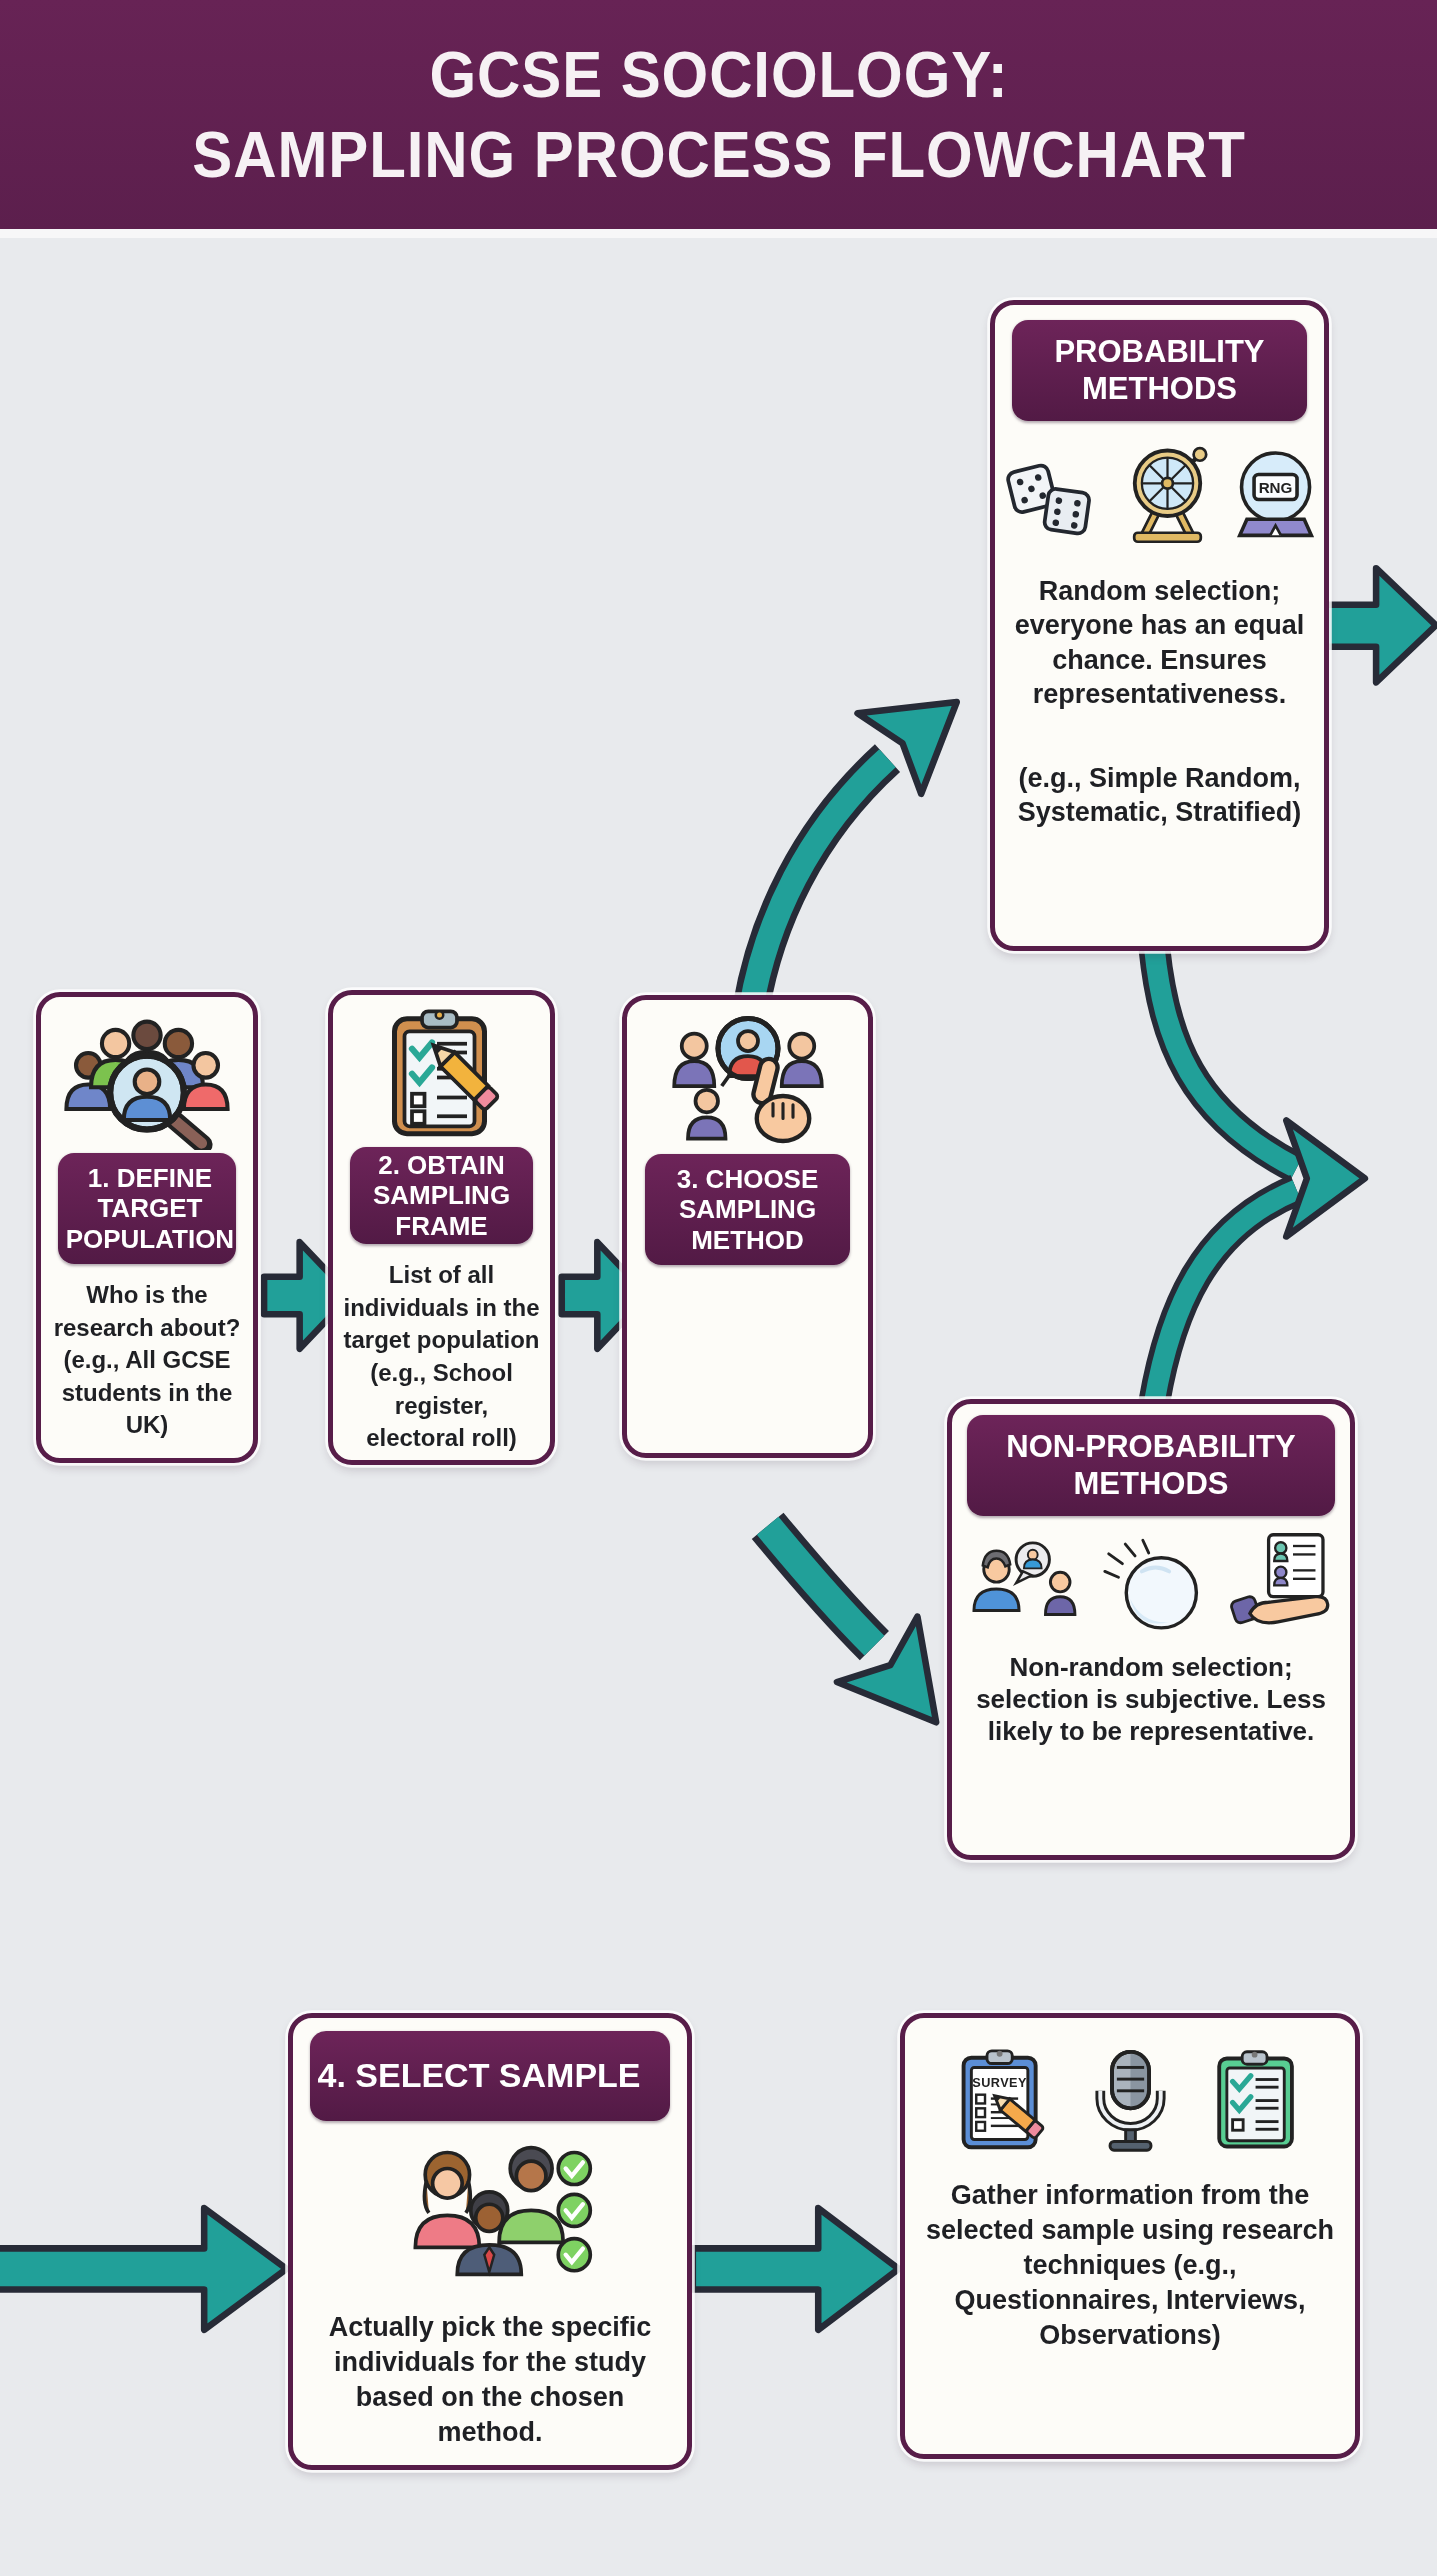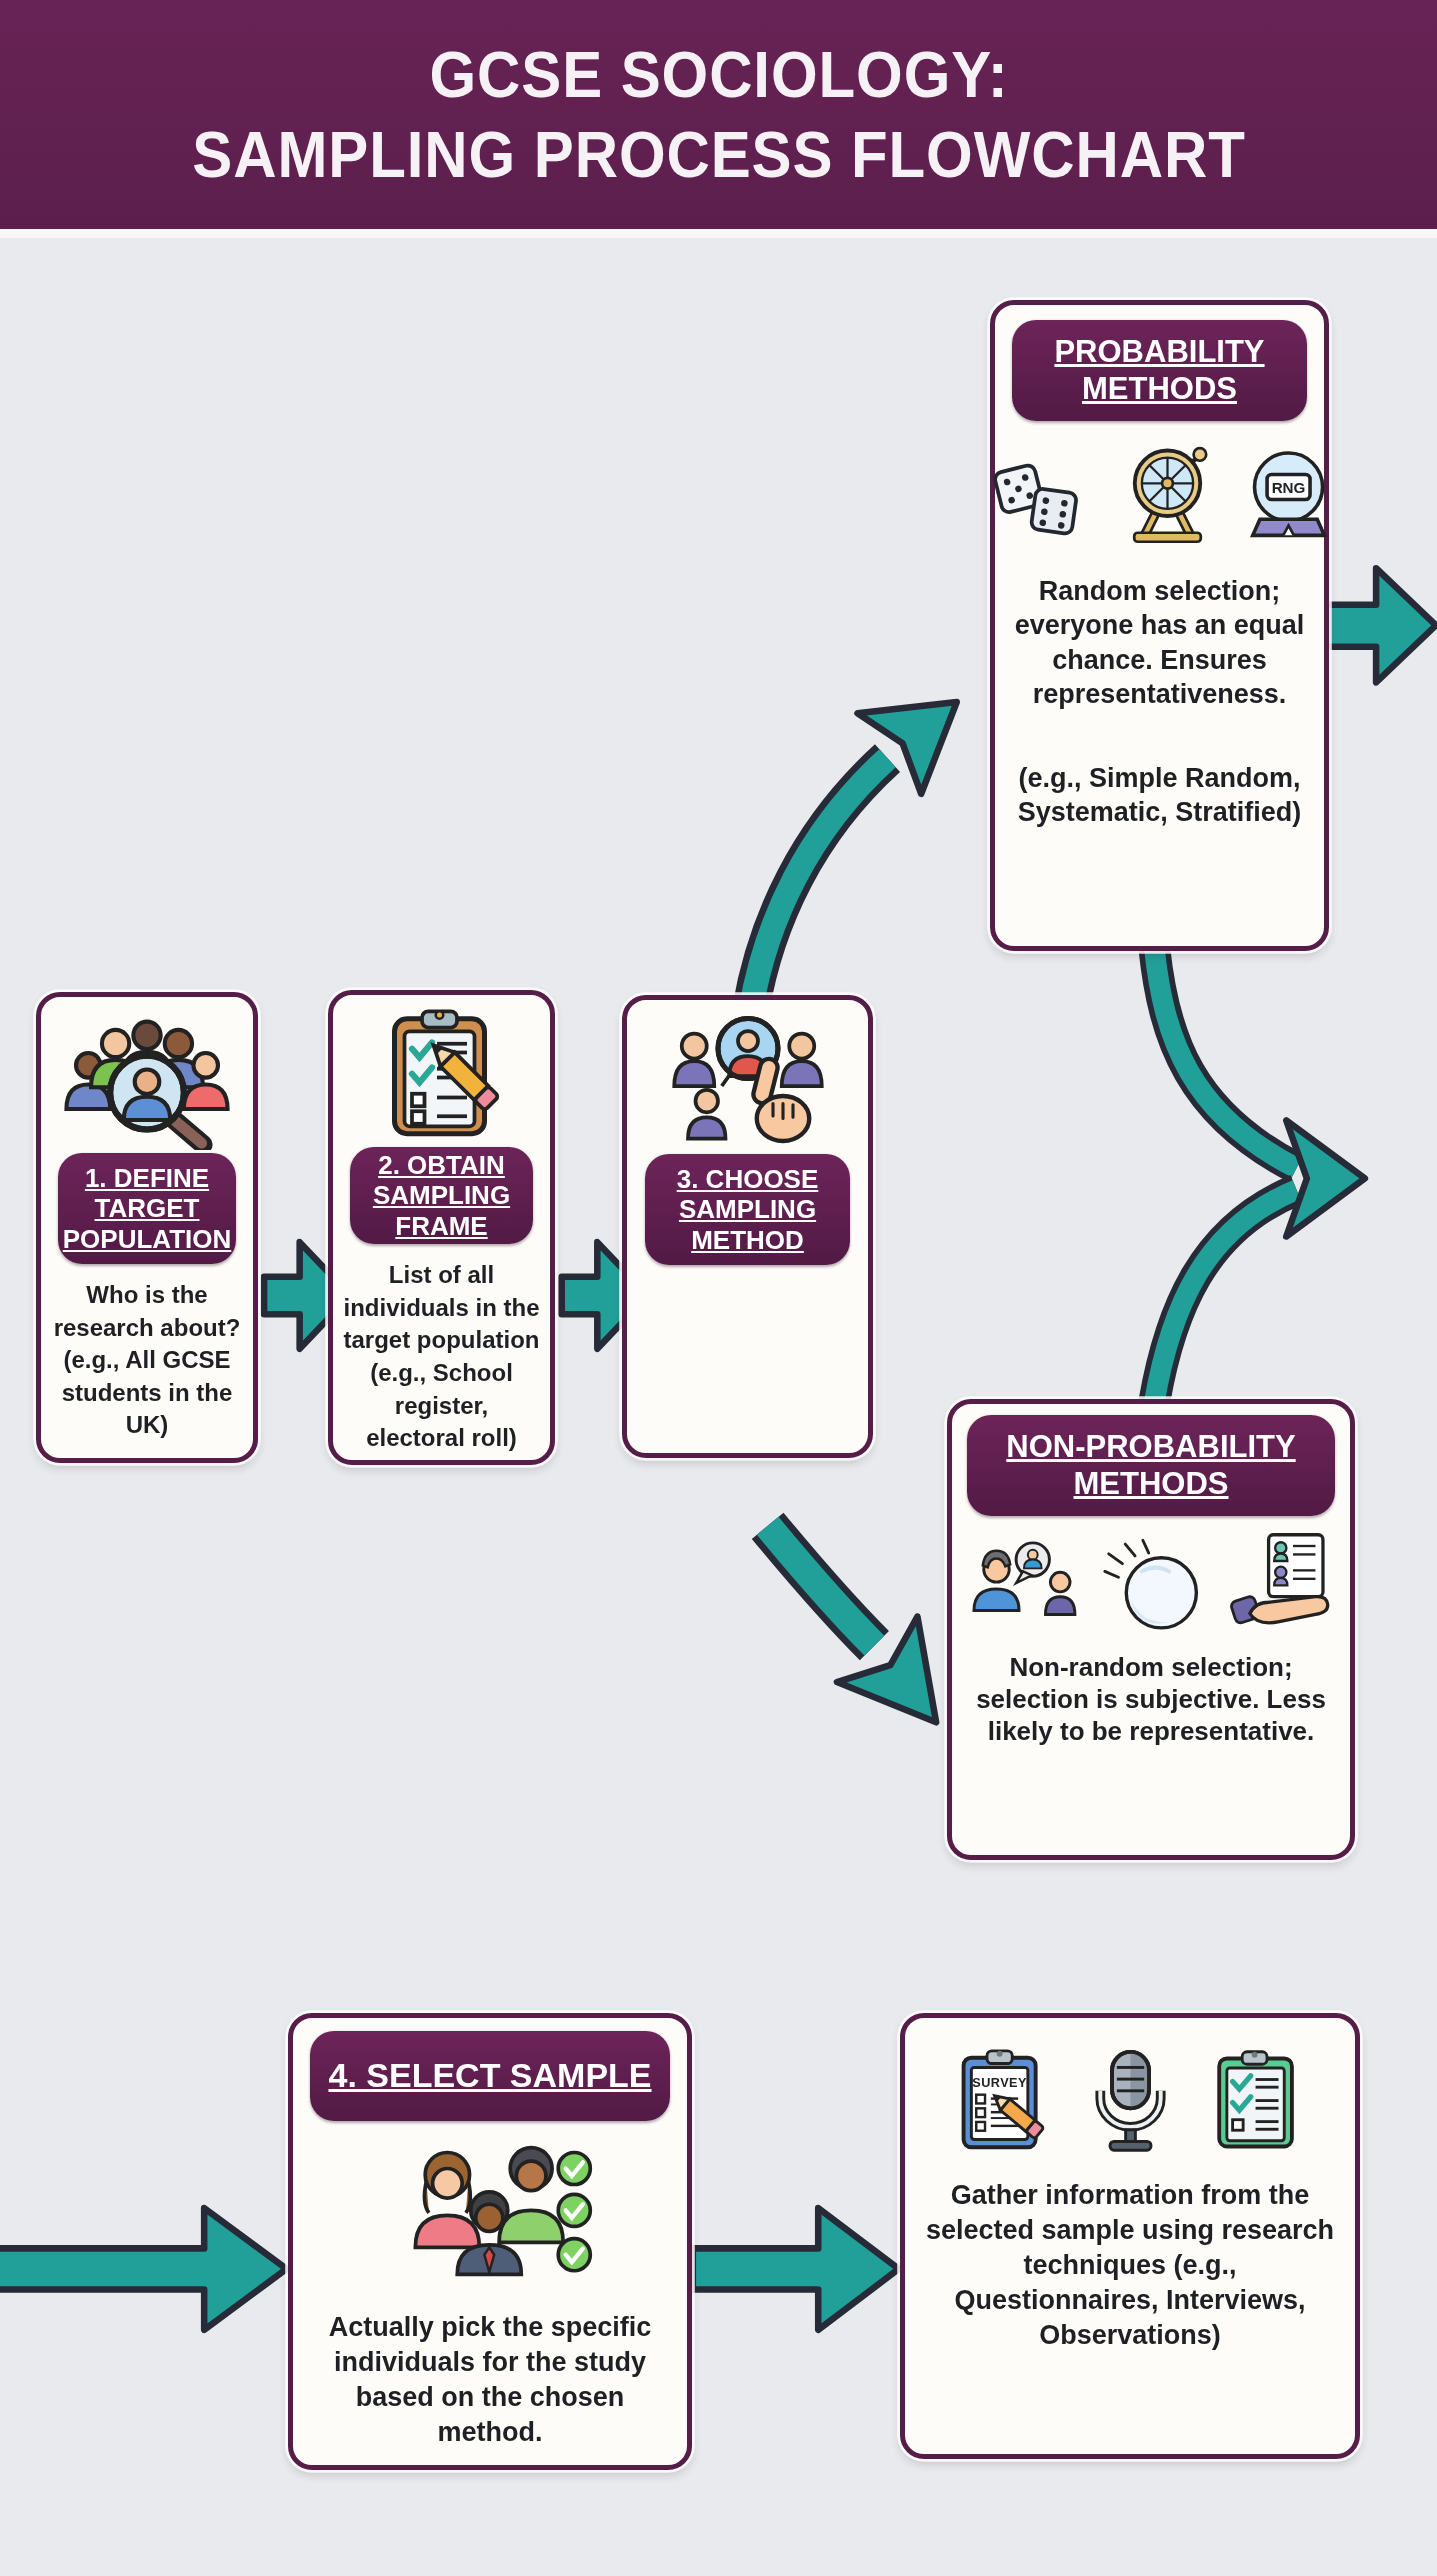--- a/index.html
+++ b/index.html
@@ -9,23 +9,23 @@
   .title-bar{position:absolute;left:0;top:0;width:1438px;height:229px;
              background:linear-gradient(180deg,#672355,#5c1f4d);
              display:flex;flex-direction:column;align-items:center;justify-content:center;}
   .title-bar:after{content:"";position:absolute;left:0;top:229px;width:100%;height:9.4px;background:#f7f7f8;}
   .title-line{color:#f6f1f4;font-weight:bold;font-size:60px;line-height:1.32;letter-spacing:0.9px;
               text-align:center;transform:scaleY(1.08);}
   
   .card{position:absolute;background:#fdfcf8;border:5.6px solid #571d49;border-radius:24px;
         box-sizing:border-box;z-index:2;display:flex;flex-direction:column;align-items:center;
         box-shadow:0 0 0 2.8px rgba(255,255,255,.85),0 4.7px 9.4px rgba(50,25,50,.18);}
-  .pill{background:linear-gradient(180deg,#6d2459,#521a45);border-radius:24px;color:#fff;
-        font-weight:bold;text-align:center;display:flex;align-items:center;justify-content:center;
-        box-sizing:border-box;box-shadow:0 1.9px 2.8px rgba(40,15,40,.35);text-decoration:underline;}
+  .pill{background:linear-gradient(180deg,#6d2459,#521a45);border-radius:16px;color:#fff;
+        font-weight:bold;text-align:center;display:flex;align-items:center;justify-content:flex-start;
+        box-sizing:border-box;box-shadow:0 1.9px 2.8px rgba(40,15,40,.35);}
   .body-text{font-weight:bold;color:#1f2024;text-align:center;}
   .icon-row{display:flex;align-items:flex-end;justify-content:center;}
   
   .card-step1{left:36px;top:992px;width:222px;height:471px;padding:11.2px 9.4px;}
   .card-step2{left:328px;top:990px;width:227px;height:475px;padding:11.2px 9.4px;}
   .card-step3{left:622px;top:995px;width:251px;height:463px;padding:11.2px 9.4px;}
   .card-prob{left:990px;top:300px;width:339px;height:651px;padding:15px 17px;}
   .card-nonprob{left:947px;top:1399px;width:408px;height:461px;padding:11.2px 15px;}
   .card-step4{left:288px;top:2013px;width:404px;height:457px;padding:13px 17px;}
   .card-step5{left:900px;top:2013px;width:460px;height:446px;padding:13px 17px;}
@@ -182,21 +182,21 @@
     </span>
     <div class="pill pill-small">
       <span>3. CHOOSE SAMPLING METHOD</span>
     </div>
   </section>
 
   <section class="card card-prob">
     <div class="pill pill-wide">
       <span>PROBABILITY METHODS</span>
     </div>
-    <div class="icon-row" style="gap:25px;margin-top:20.6px;">
+    <div class="icon-row" style="gap:12px;margin-top:20.6px;">
       <span>
         <svg width="110" height="94" viewBox="0 0 118 100">
           <g transform="rotate(-14 38 38)">
             <rect x="16" y="16" width="44" height="44" rx="8" fill="#f2f4f7" stroke="#23272f" stroke-width="4"></rect>
             <g fill="#23272f">
                 <circle cx="28" cy="28" r="3.5"></circle>
                 <circle cx="48" cy="28" r="3.5"></circle>
                 <circle cx="38" cy="38" r="3.5"></circle>
                 <circle cx="28" cy="48" r="3.5"></circle>
                 <circle cx="48" cy="48" r="3.5"></circle>

